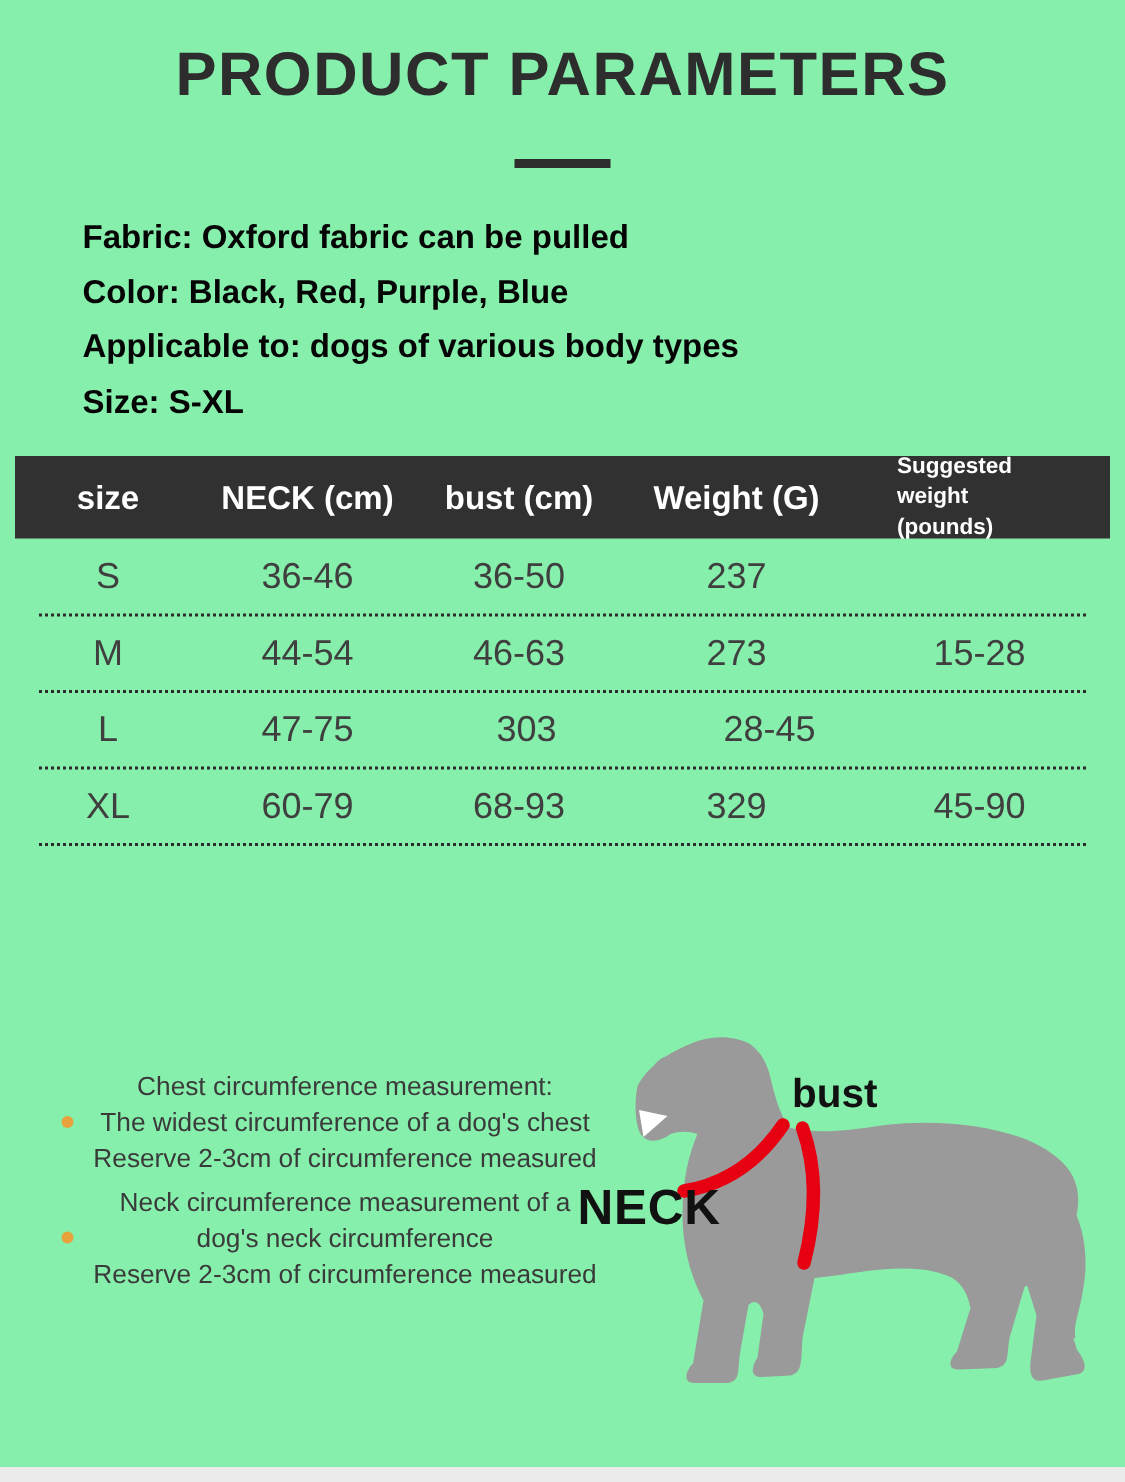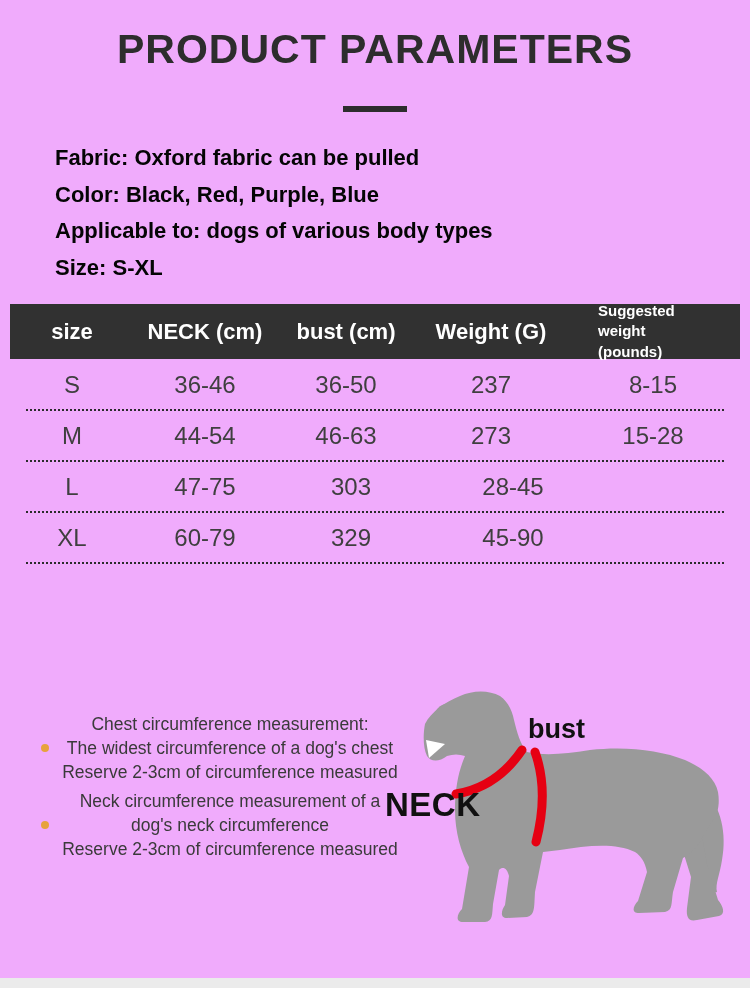--- a/index.html
+++ b/index.html
@@ -1,18 +1,18 @@
 <!DOCTYPE html>
 <html><head>
 <meta charset="utf-8">
 <style>
   html,body { margin:0; padding:0; background:#ffffff; }
   .page {
     position:relative; width:750px; height:988px; margin:0 auto;
-    background:#f0abfc; overflow:hidden;
+    background:#86efac; overflow:hidden;
     font-family:"Liberation Sans", sans-serif; color:#2d2d2d;
   }
   
   .title {
     position:absolute; top:26px; left:0; width:750px;
     text-align:center; font-size:41px; font-weight:700;
     letter-spacing:1px; color:#2d2d2d;
   }
   .title-underline {
     position:absolute; top:106px; left:343px; width:64px; height:6px;
@@ -99,21 +99,20 @@
       <div class="cell col-sugg">
         <span class="th-small">Suggested weight (pounds)</span>
       </div>
     </div>
 
     <div class="trow">
       <div class="cell col-size">S</div>
       <div class="cell col-neck">36-46</div>
       <div class="cell col-bust">36-50</div>
       <div class="cell col-weight">237</div>
-      <div class="cell col-sugg">8-15</div>
       <div class="row-divider"></div>
     </div>
 
     <div class="trow">
       <div class="cell col-size">M</div>
       <div class="cell col-neck">44-54</div>
       <div class="cell col-bust">46-63</div>
       <div class="cell col-weight">273</div>
       <div class="cell col-sugg">15-28</div>
       <div class="row-divider"></div>
@@ -123,20 +122,21 @@
       <div class="cell col-size">L</div>
       <div class="cell col-neck">47-75</div>
       <div class="cell col-weight">303</div>
       <div class="cell col-sugg">28-45</div>
       <div class="row-divider"></div>
     </div>
 
     <div class="trow">
       <div class="cell col-size">XL</div>
       <div class="cell col-neck">60-79</div>
+      <div class="cell col-bust">68-93</div>
       <div class="cell col-weight">329</div>
       <div class="cell col-sugg">45-90</div>
       <div class="row-divider"></div>
     </div>
   </div>
 
   <div class="notes">
     <div class="note">
       <span class="bullet"></span>
       <div class="note-line">Chest circumference measurement:</div>

